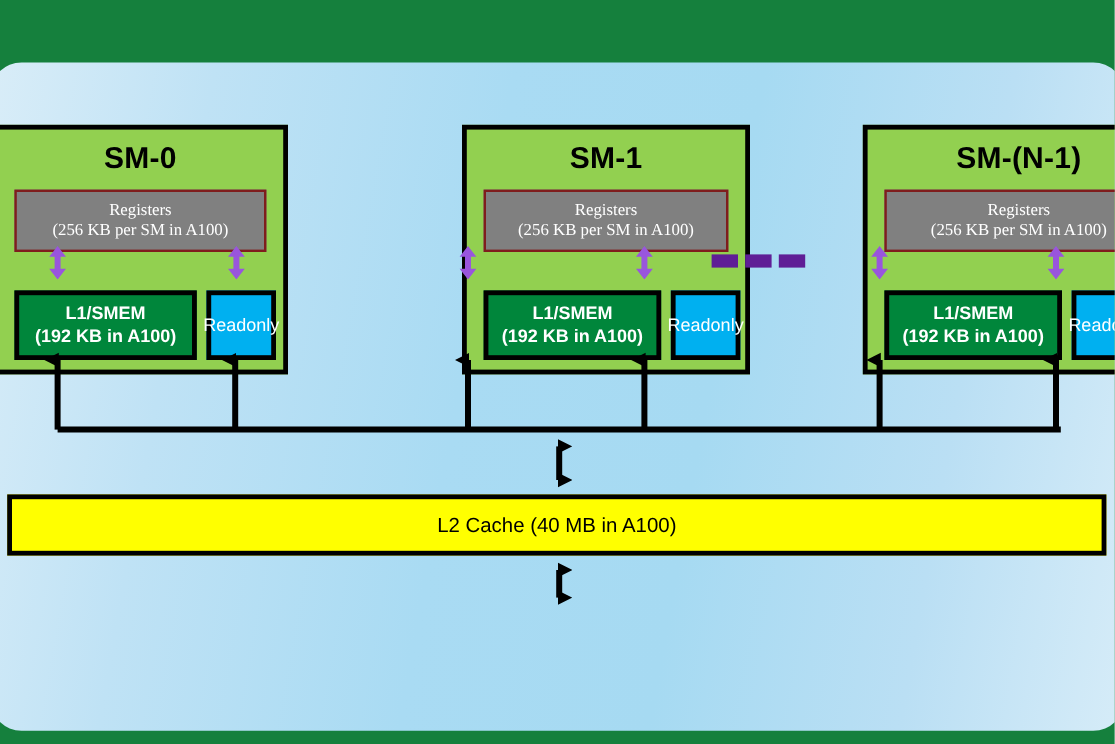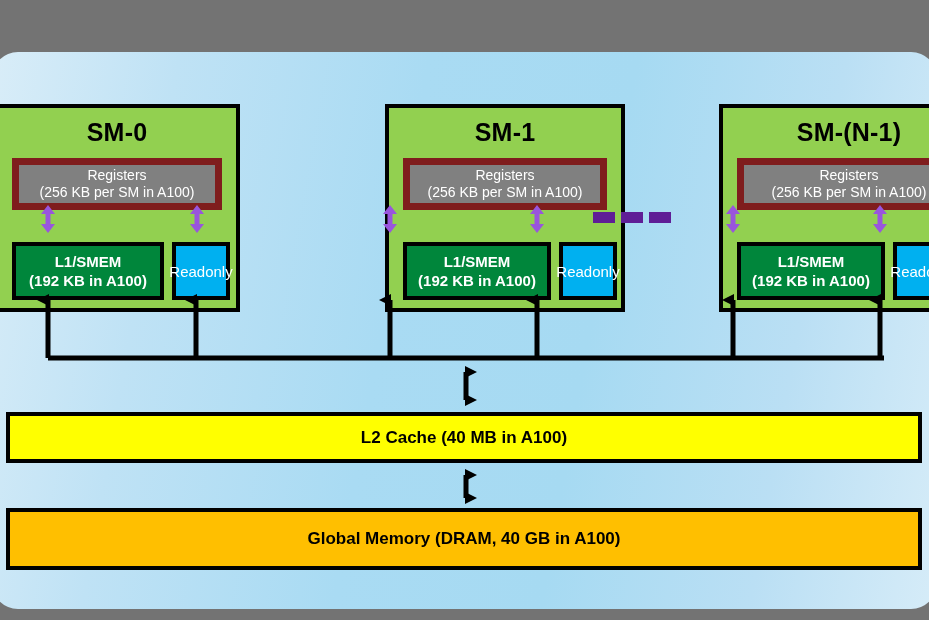--- a/index.html
+++ b/index.html
@@ -4,21 +4,21 @@
 <style>
   html, body {
     margin: 0;
     padding: 0;
     background: #ffffff;
   }
   #canvas {
     position: relative;
     width: 929px;
     height: 620px;
-    background: #737373;
+    background: #15803d;
     overflow: hidden;
     font-family: "Liberation Sans", sans-serif;
   }
   
   #bg-panel {
     position: absolute;
     left: -8px;
     top: 52px;
     width: 945px;
     height: 557px;
@@ -51,29 +51,30 @@
     color: #000000;
     letter-spacing: 0.2px;
   }
   .registers-box {
     position: absolute;
     left: 14px;
     right: 14px;
     top: 50px;
     height: 52px;
     background: #808080;
-    border: 7px solid #7f1d1d;
+    border: 2px solid #7f1d1d;
     box-sizing: border-box;
     display: flex;
     flex-direction: column;
     align-items: center;
     justify-content: center;
     color: #ffffff;
     font-size: 14px;
     line-height: 17px;
+    font-family: Liberation Serif, serif;
   }
   .l1-box {
     position: absolute;
     left: 14px;
     top: 134px;
     height: 58px;
     background: #00863b;
     border: 4px solid #000000;
     box-sizing: border-box;
     display: flex;
@@ -133,21 +134,21 @@
   .mem-bar {
     position: absolute;
     left: 6px;
     width: 916px;
     border: 4px solid #000000;
     box-sizing: border-box;
     display: flex;
     align-items: center;
     justify-content: center;
     font-size: 17px;
-    font-weight: bold;
+    font-weight: normal;
     color: #000000;
   }
   #l2-bar {
     top: 412px;
     height: 51px;
     background: #ffff00;
   }
   #dram-bar {
     top: 508px;
     height: 62px;
@@ -281,17 +282,14 @@
 
     <line x1="466" y1="372" x2="466" y2="400" stroke="#000000" stroke-width="5" marker-start="url(#arrowHeadUp)" marker-end="url(#arrowHeadDown)"></line>
 
     <line x1="466" y1="475" x2="466" y2="498" stroke="#000000" stroke-width="5" marker-start="url(#arrowHeadUp)" marker-end="url(#arrowHeadDown)"></line>
   </svg>
 
   <div id="l2-bar" class="mem-bar">
     <span>L2 Cache (40 MB in A100)</span>
   </div>
 
-  <div id="dram-bar" class="mem-bar">
-    <span>Global Memory (DRAM, 40 GB in A100)</span>
-  </div>
 
 </div>
 
 </body></html>

